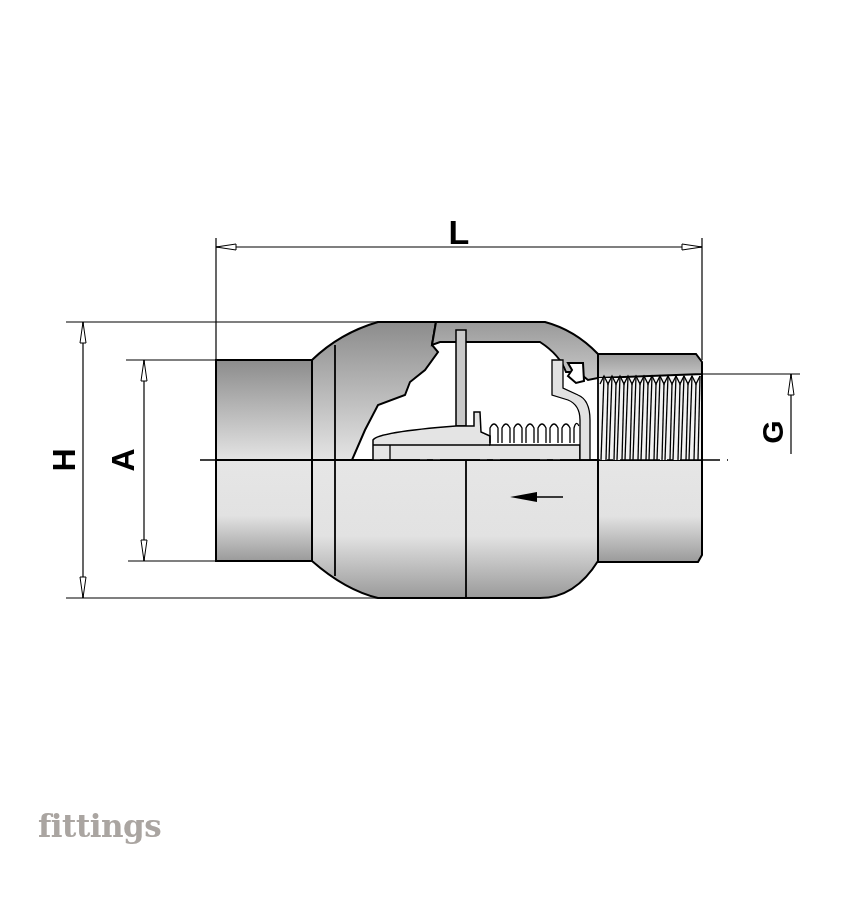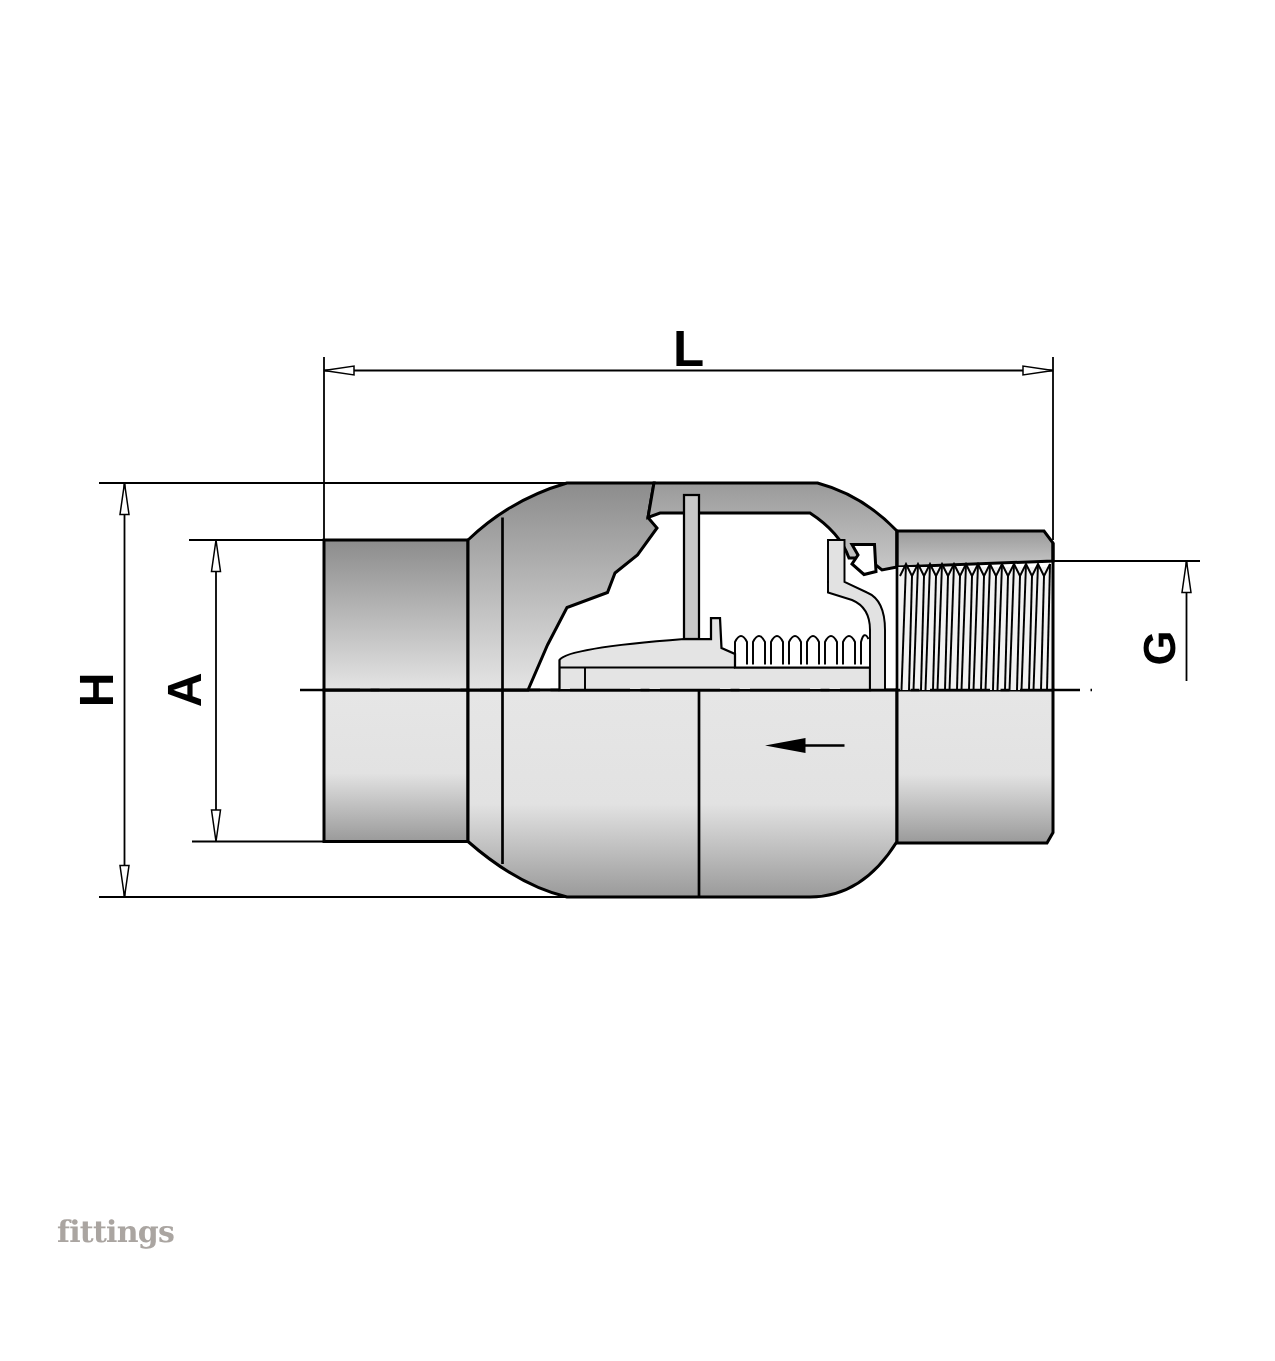--- a/index.html
+++ b/index.html
@@ -1,21 +1,21 @@
 <!DOCTYPE html>
 <html><head>
   <meta charset="utf-8">
   <style>
     html, body { margin: 0; padding: 0; background: #ffffff; }
     body { width: 850px; height: 907px; position: relative; overflow: hidden; font-family: "Liberation Sans", sans-serif; }
     #drawing { position: absolute; left: 0; top: 0; width: 850px; height: 907px; }
     .dim-label { font-family: "Liberation Sans", sans-serif; font-weight: bold; fill: #000; }
     .logo { position: absolute; left: 4px; top: 815px; color: #aaa5a1; line-height: 1; }
     .logo .brand { font-family: "Liberation Sans", sans-serif; font-weight: bold; font-size: 56px; letter-spacing: -5px; display: block; }
-    .logo .sub { font-family: "DejaVu Serif", serif; font-weight: bold; font-size: 20px; display: block; margin-left: 34px; margin-top: -4px; letter-spacing: -0.5px; }
+    .logo .sub { font-family: "DejaVu Serif", serif; font-weight: bold; font-size: 31px; display: block; margin-left: 34px; margin-top: -4px; letter-spacing: -0.5px; }
   </style>
 </head>
 <body>
 
 <svg id="drawing" viewBox="0 0 850 907" xmlns="http://www.w3.org/2000/svg">
   <defs>
     <linearGradient id="gTop" x1="0" y1="0" x2="0" y2="1">
       <stop offset="0" stop-color="#8c8c8c"></stop>
       <stop offset="1" stop-color="#e4e4e4"></stop>
     </linearGradient>

